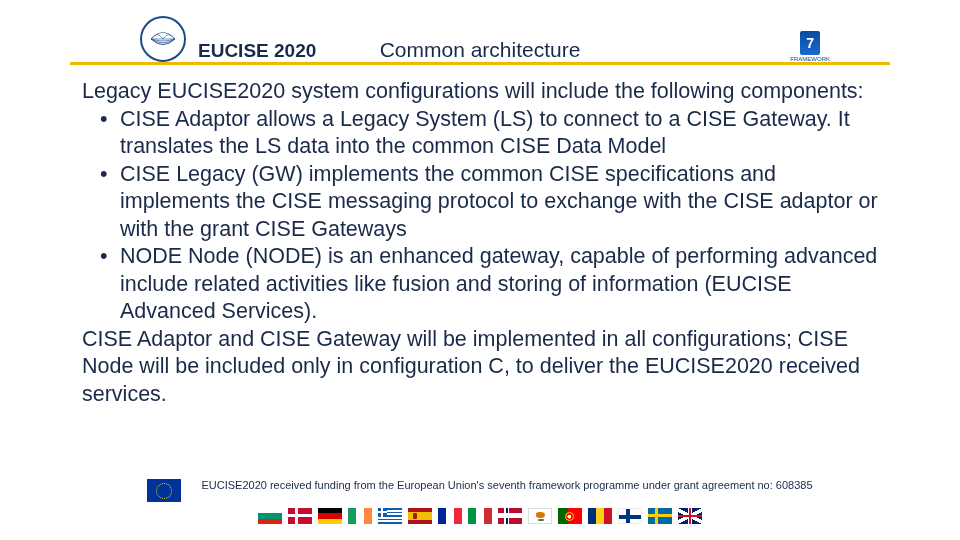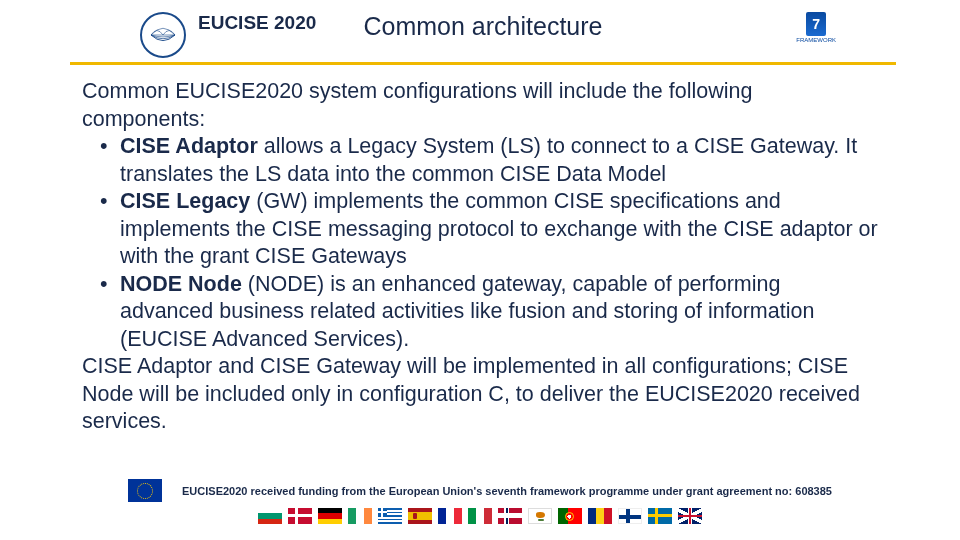--- a/index.html
+++ b/index.html
@@ -14,24 +14,24 @@
   .slide {
     position: relative;
     width: 960px;
     height: 540px;
     box-sizing: border-box;
   }
   .header {
     position: absolute;
     top: 12px;
     left: 70px;
-    right: 64px;
+    right: 70px;
     height: 50px;
     display: flex;
-    align-items: flex-start;
+    align-items: flex-end;
     border-bottom: 3px solid #f0b800;
   }
   .project-logo {
     width: 46px;
     height: 46px;
     border-radius: 50%;
     border: 2px solid #1a4a8a;
     display: flex;
     align-items: center;
     justify-content: center;
@@ -42,21 +42,21 @@
   .project-label {
     font-size: 19px;
     font-weight: bold;
     color: #1a2a4a;
     margin-left: 12px;
   }
   .title-text {
     position: absolute;
     left: 50%;
     transform: translateX(-50%);
-    font-size: 25px;
+    font-size: 21px;
     color: #1a2a4a;
   }
   .fp-logo {
     margin-left: auto;
     margin-right: 60px;
     display: flex;
     flex-direction: column;
     align-items: center;
   }
   .fp-logo .box {
@@ -94,36 +94,35 @@
   .body li {
     position: relative;
     padding-left: 0;
   }
   .body li::before {
     content: "•";
     position: absolute;
     left: -20px;
     top: 0;
   }
-  .body .bold { font-weight: bold; text-align: center; }
+  .body .bold { font-weight: normal; text-align: center; }
   .footer {
     position: absolute;
     bottom: 16px;
     left: 0;
     right: 0;
     display: flex;
     flex-direction: column;
     align-items: center;
     gap: 6px;
   }
   .funding-row {
     display: flex;
-    align-items: center;
+    align-items: flex-start;
     gap: 20px;
-    font-weight: bold;
   }
   .eu-flag {
     width: 34px;
     height: 23px;
     background: #003399;
     position: relative;
     display: flex;
     align-items: center;
     justify-content: center;
   }
@@ -227,30 +226,30 @@
     </div>
     <div class="project-label">EUCISE 2020</div>
     <div class="title-text">Common architecture</div>
     <div class="fp-logo">
       <div class="box">7</div>
       <div class="cap">FRAMEWORK</div>
     </div>
   </div>
 
   <div class="body">
-    <p>Common EUCISE2020 system configurations will include the following components:</p>
+    <p>Legacy EUCISE2020 system configurations will include the following components:</p>
     <ul>
       <li>
         <span class="bold">CISE Adaptor</span><span> allows a Legacy System (LS) to connect to a CISE Gateway. It translates the LS data into the common CISE Data Model</span>
       </li>
       <li>
         <span class="bold">CISE Legacy</span><span> (GW) implements the common CISE specifications and implements the CISE messaging protocol to exchange with the CISE adaptor or with the grant CISE Gateways</span>
       </li>
       <li>
-        <span class="bold">NODE Node</span><span> (NODE) is an enhanced gateway, capable of performing advanced business related activities like fusion and storing of information (EUCISE Advanced Services).</span>
+        <span class="bold">NODE Node</span><span> (NODE) is an enhanced gateway, capable of performing advanced include related activities like fusion and storing of information (EUCISE Advanced Services).</span>
       </li>
     </ul>
     <p>CISE Adaptor and CISE Gateway will be implemented in all configurations; CISE Node will be included only in configuration C, to deliver the EUCISE2020 received services.</p>
   </div>
 
   <div class="footer">
     <div class="funding-row">
       <div class="eu-flag">
           <div class="ring"></div>
         </div>

